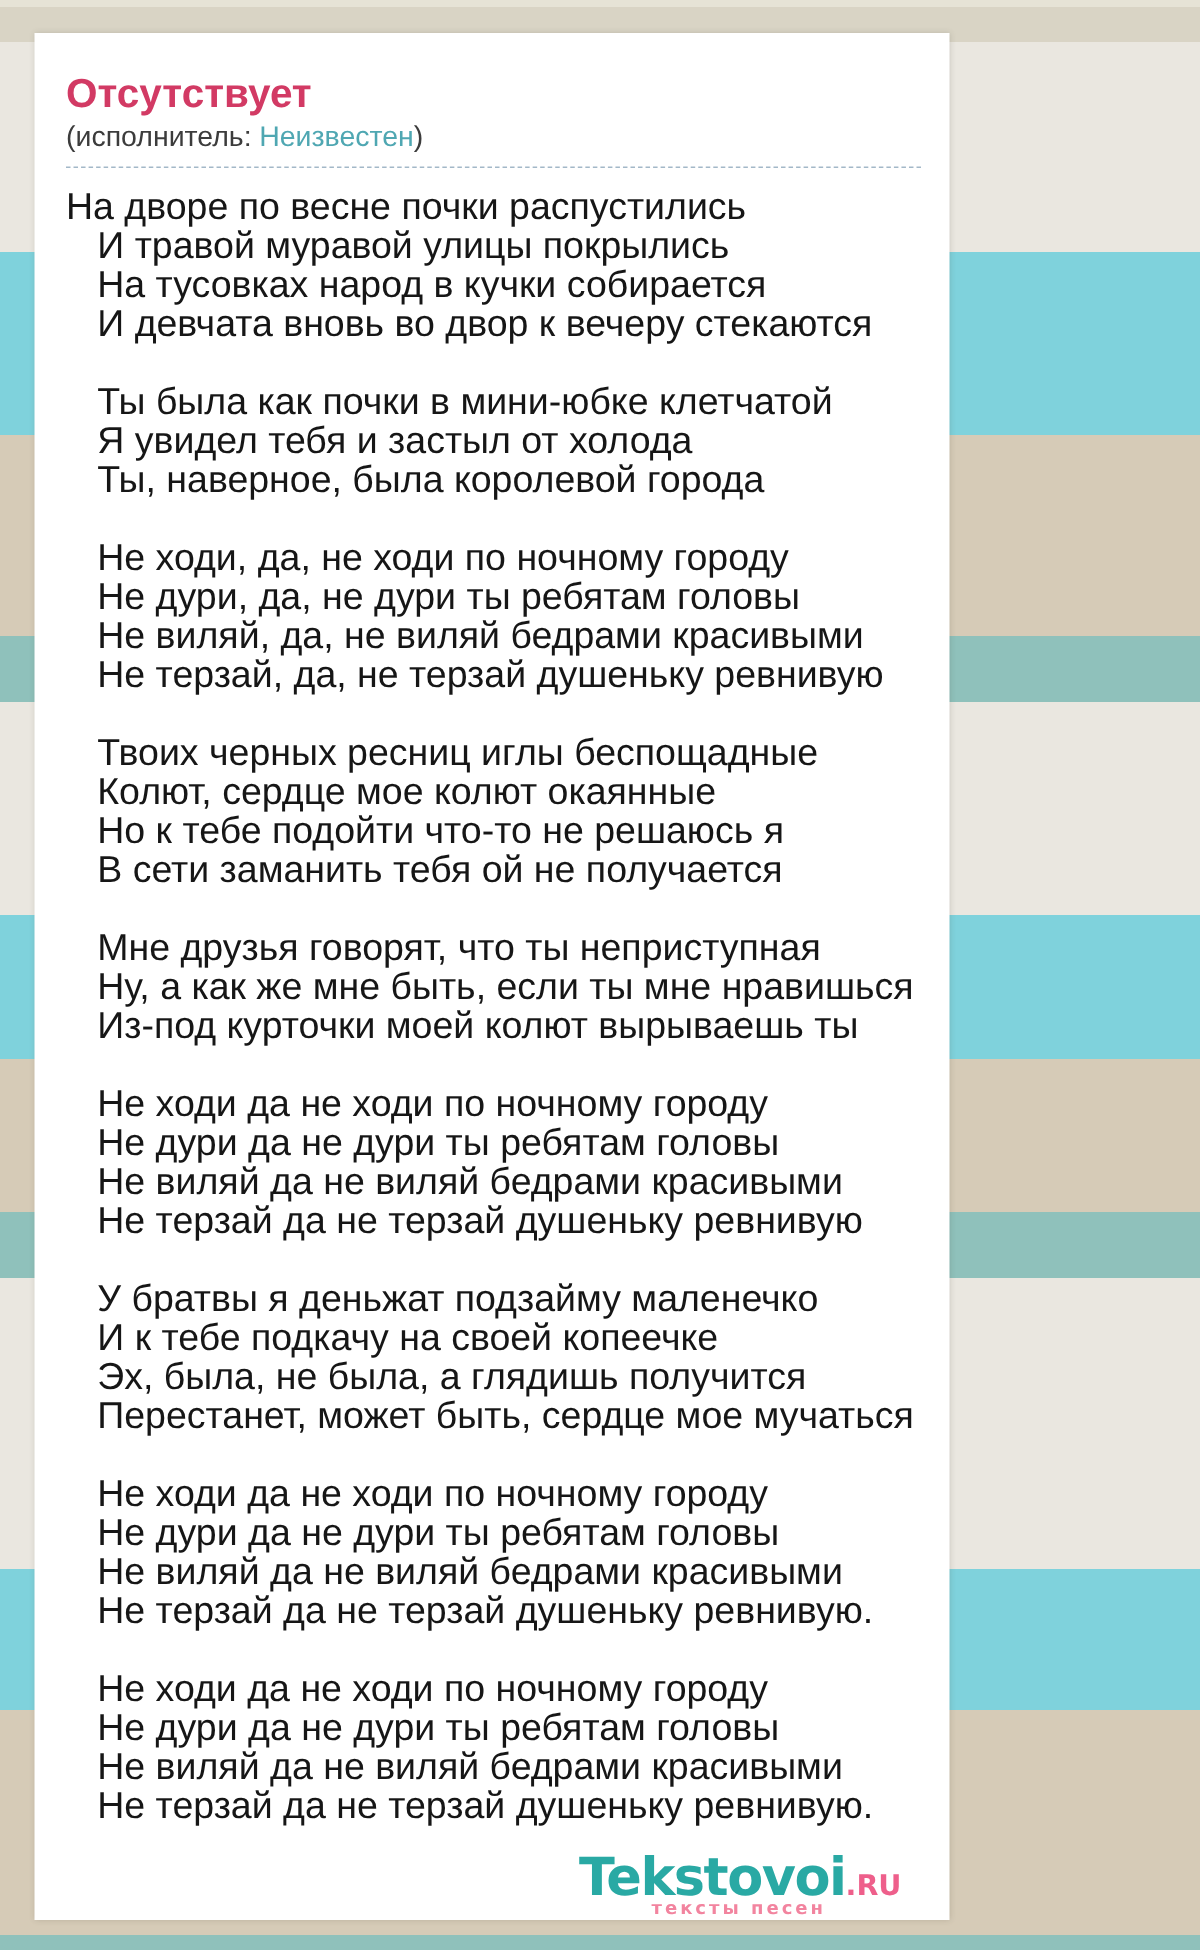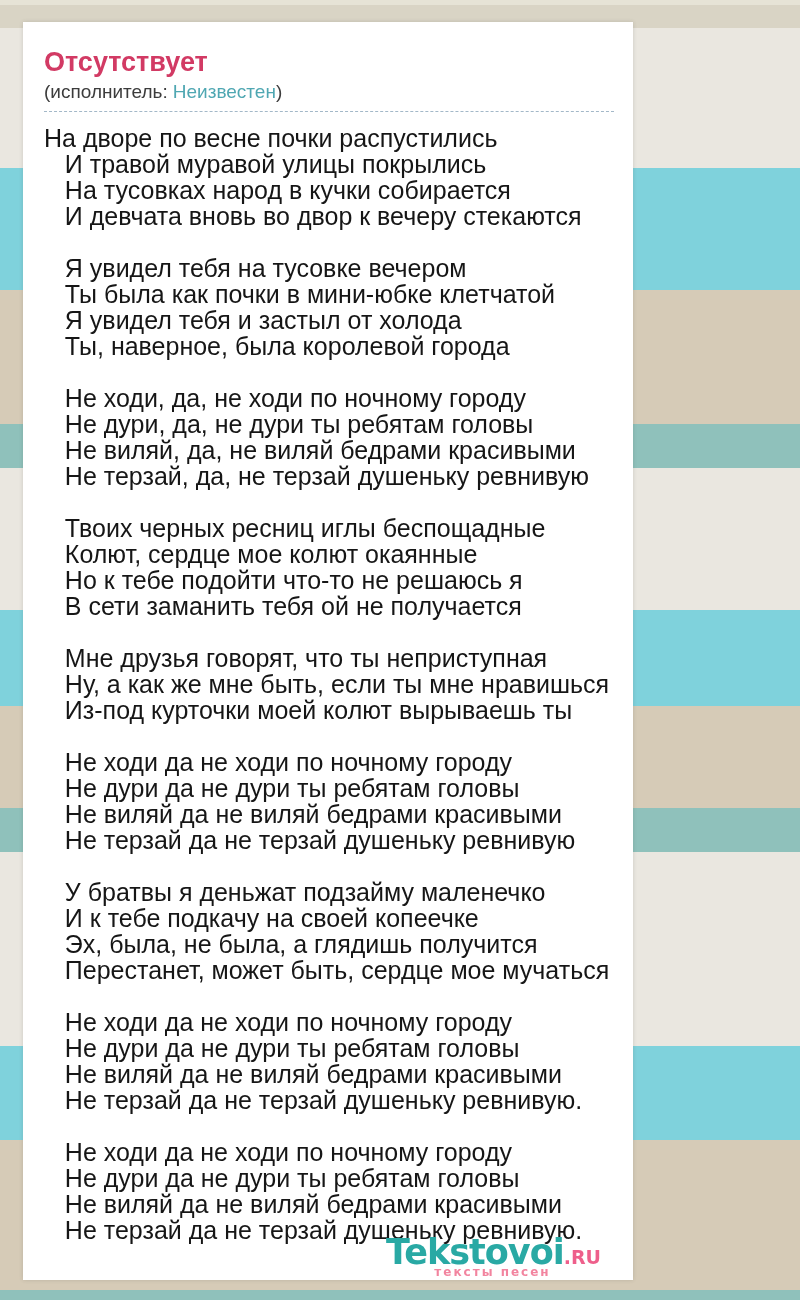--- a/index.html
+++ b/index.html
@@ -122,21 +122,20 @@
   <div class="artist-line"><span>(исполнитель:</span><a class="artist-link">Неизвестен</a><span>)</span></div>
 
   <div class="lyrics">
       <div class="stanza">
         <div class="lyric-line">На дворе по весне почки распустились</div>
         <div class="lyric-line">   И травой муравой улицы покрылись</div>
         <div class="lyric-line">   На тусовках народ в кучки собирается</div>
         <div class="lyric-line">   И девчата вновь во двор к вечеру стекаются</div>
       </div>
       <div class="stanza">
-        <div class="lyric-line">   Я увидел тебя на тусовке вечером</div>
         <div class="lyric-line">   Ты была как почки в мини-юбке клетчатой</div>
         <div class="lyric-line">   Я увидел тебя и застыл от холода</div>
         <div class="lyric-line">   Ты, наверное, была королевой города</div>
       </div>
       <div class="stanza">
         <div class="lyric-line">   Не ходи, да, не ходи по ночному городу</div>
         <div class="lyric-line">   Не дури, да, не дури ты ребятам головы</div>
         <div class="lyric-line">   Не виляй, да, не виляй бедрами красивыми</div>
         <div class="lyric-line">   Не терзай, да, не терзай душеньку ревнивую</div>
       </div>

